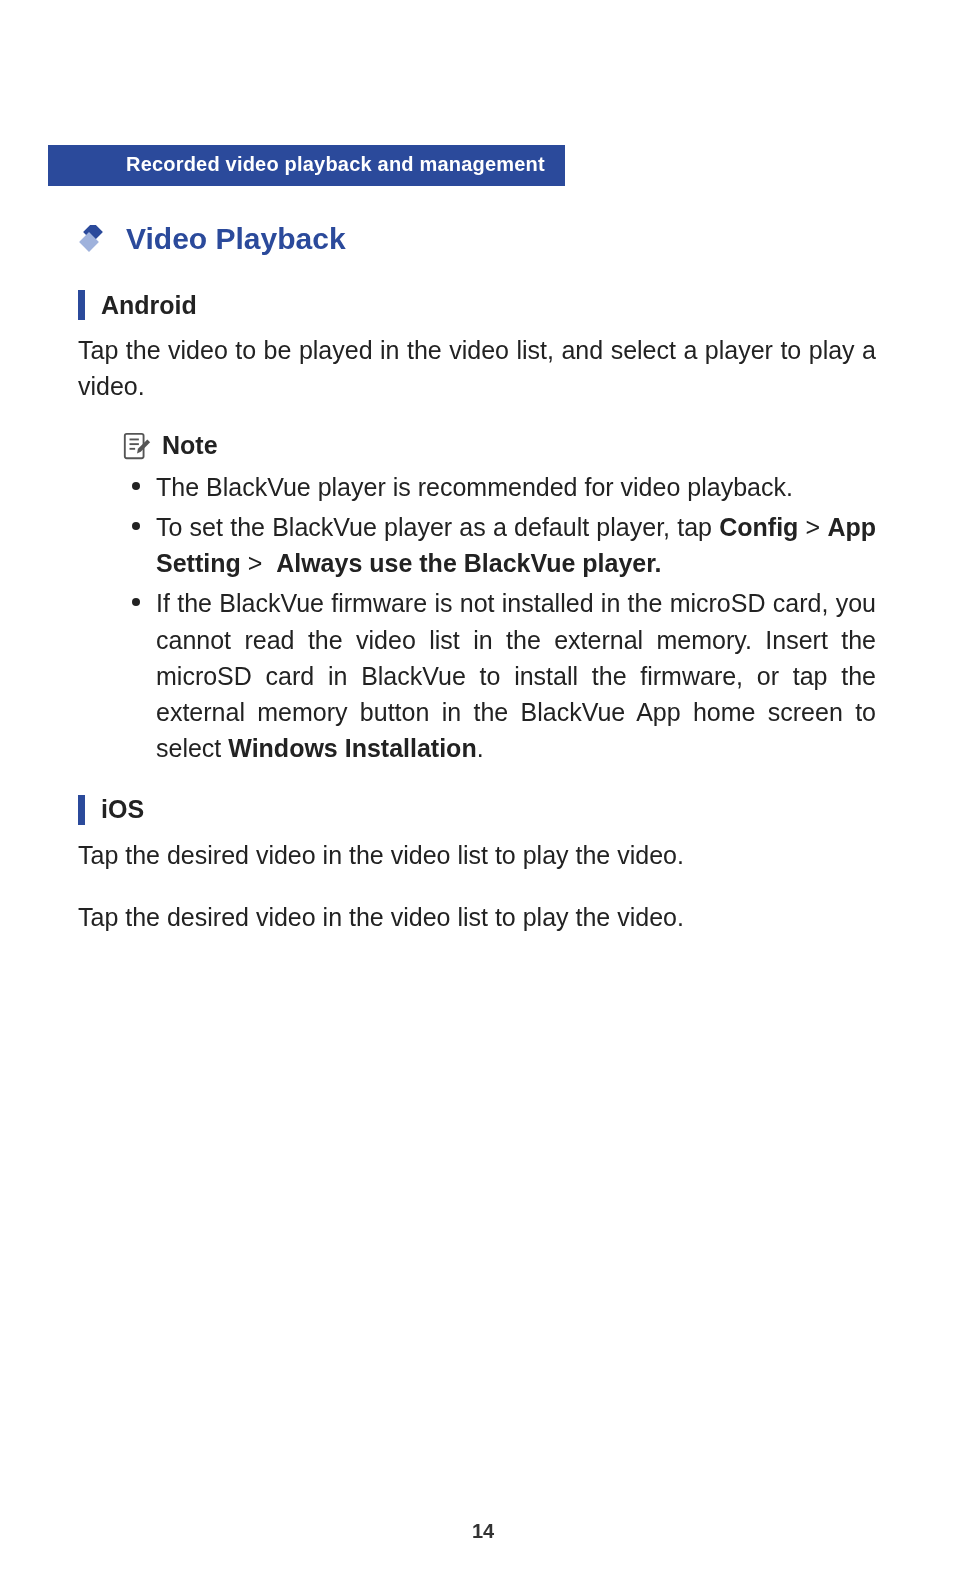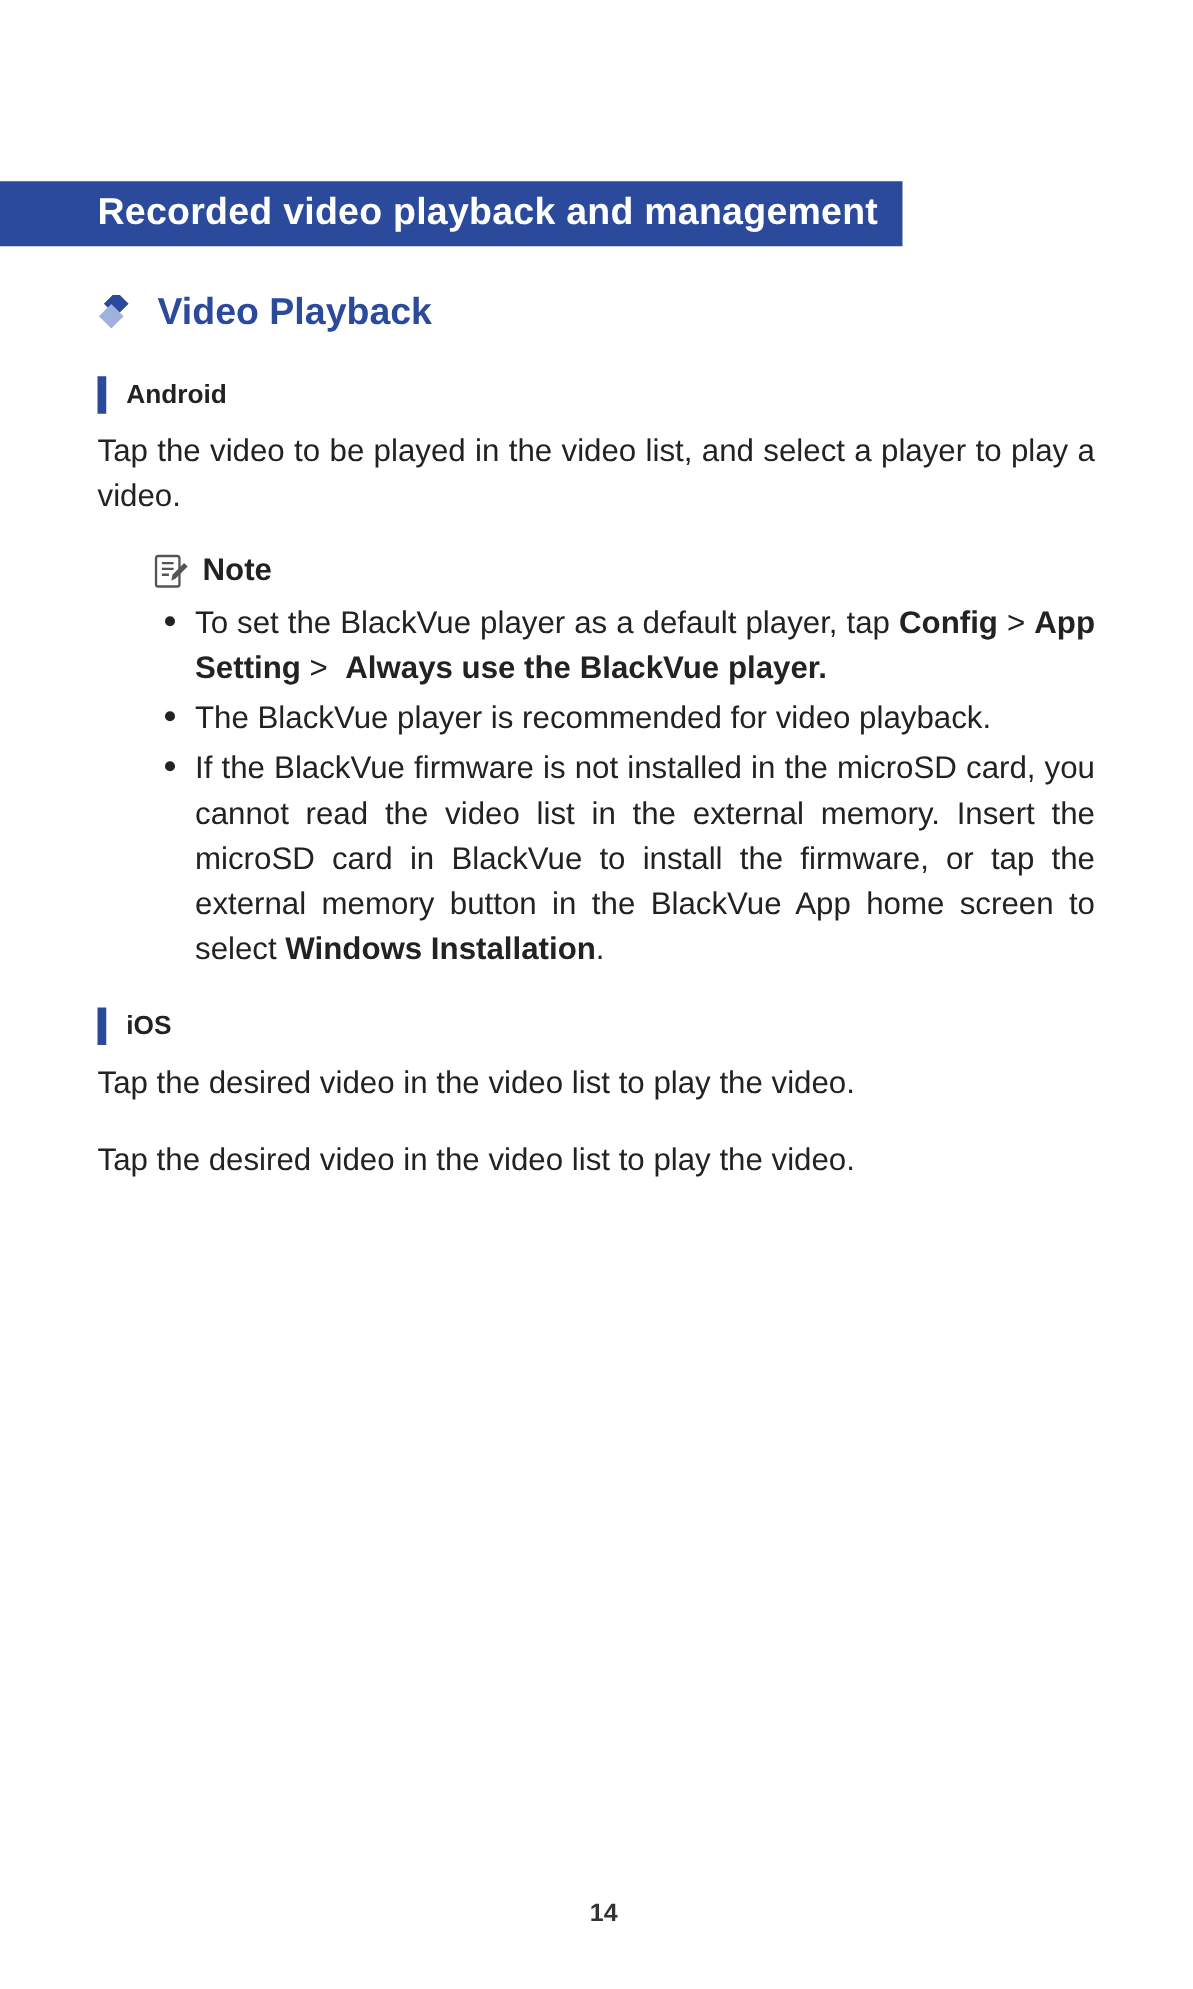--- a/index.html
+++ b/index.html
@@ -22,23 +22,24 @@
     position: relative;
     margin-left: -78px; 
     margin-right: 0;
     margin-bottom: 36px;
   }
   .banner {
     display: inline-block;
     background: #2b4a9b;
     color: #fff;
     font-weight: 700;
-    font-size: 30px;
+    font-size: 20px;
     padding: 8px 20px 10px 78px;
     letter-spacing: 0.2px;
+    margin-left: 48px;
   }
 
   
   .section-row {
     display: flex;
     align-items: center;
     gap: 20px;
     margin: 0 0 34px 0;
   }
   .diamond {
@@ -63,21 +64,21 @@
     margin: 0 0 12px 0;
   }
   .vbar {
     width: 7px;
     height: 30px;
     background: #2b4a9b;
     display: inline-block;
   }
   .subhead-title {
     font-weight: 700;
-    font-size: 21px;
+    font-size: 25px;
     color: #222;
   }
 
   .body-text {
     font-size: 25px;
     line-height: 1.45;
     color: #222;
     margin: 8px 0 26px 0;
     text-align: justify;
   }
@@ -172,22 +173,22 @@
           <rect x="3" y="3" width="20" height="26" rx="2" fill="none" stroke="#555" stroke-width="2"></rect>
           <line x1="8" y1="9" x2="18" y2="9" stroke="#555" stroke-width="2"></line>
           <line x1="8" y1="14" x2="18" y2="14" stroke="#555" stroke-width="2"></line>
           <line x1="8" y1="19" x2="14" y2="19" stroke="#555" stroke-width="2"></line>
           <path d="M20 22 L30 12 L27 9 L17 19 L16 24 Z" fill="#555"></path>
         </svg>
       </span>
       <span class="note-label">Note</span>
     </div>
     <ul class="note-list">
+      <li><span>The BlackVue player is recommended for video playback.</span></li>
       <li><span>To set the BlackVue player as a default player, tap </span><span class="b">Config</span><span> &gt; </span><span class="b">App Setting</span><span> &gt;  </span><span class="b">Always use the BlackVue player.</span></li>
-      <li><span>The BlackVue player is recommended for video playback.</span></li>
       <li><span>If the BlackVue firmware is not installed in the microSD card, you cannot read the video list in the external memory. Insert the microSD card in BlackVue to install the firmware, or tap the external memory button in the BlackVue App home screen to select </span><span class="b">Windows Installation</span><span>.</span></li>
     </ul>
   </div>
 
   <div class="subhead">
     <span class="vbar"></span>
     <span class="subhead-title">iOS</span>
   </div>
   <p class="body-text">Tap the desired video in the video list to play the video.</p>
 

